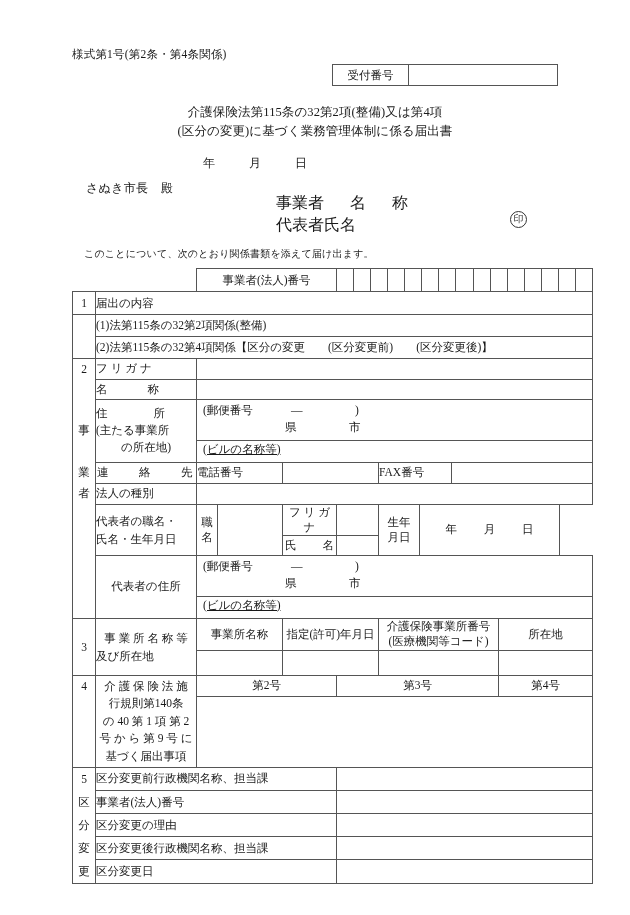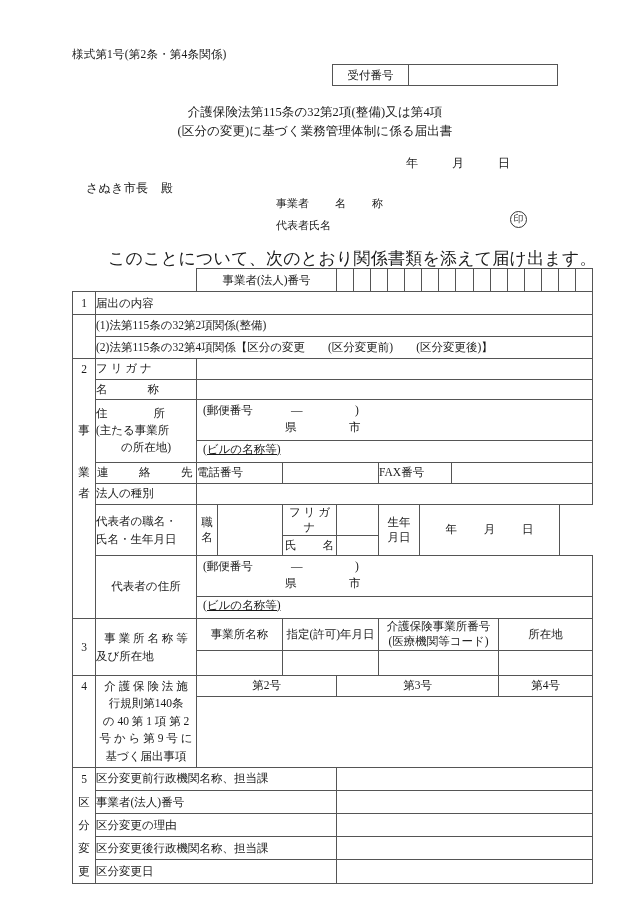--- a/index.html
+++ b/index.html
@@ -65,42 +65,42 @@
     font-size: 12.5px;
     line-height: 19px;
     letter-spacing: 0.1px;
   }
 
   .date-line {
     position: absolute;
     left: 0;
     top: 155px;
     width: 558px;
-    text-align: right;
+    text-align: center;
     font-size: 12px;
   }
   .date-line span { display: inline-block; }
   .date-gap-a { width: 34px; }
   .date-gap-b { width: 34px; }
   .date-tail { width: 48px; }
 
   .addressee {
     position: absolute;
     left: 86px;
     top: 180px;
     font-size: 12px;
     letter-spacing: 0.3px;
     text-align: right;
   }
 
   .applicant-block {
     position: absolute;
     left: 276px;
     top: 192px;
-    font-size: 11px;
+    font-size: 16px;
     line-height: 22px;
   }
   .applicant-row { display: flex; align-items: center; white-space: nowrap; }
   .ap-label { width: 120px; }
   .ap-label .sp1 { display: inline-block; width: 26px; }
   .ap-label .sp2 { display: inline-block; width: 26px; }
   .seal {
     position: absolute;
     left: 510px;
     top: 211px;
@@ -111,23 +111,22 @@
     font-size: 10px;
     line-height: 14px;
     text-align: center;
     color: #333;
   }
 
   .lead-text {
     position: absolute;
     left: 84px;
     top: 247px;
-    font-size: 17px;
+    font-size: 10px;
     letter-spacing: 0.2px;
-    margin-left: 24px;
   }
 
   
   .tbl-wrap {
     position: absolute;
     left: 72px;
     top: 268px;
   }
   table.form {
     border-collapse: collapse;

